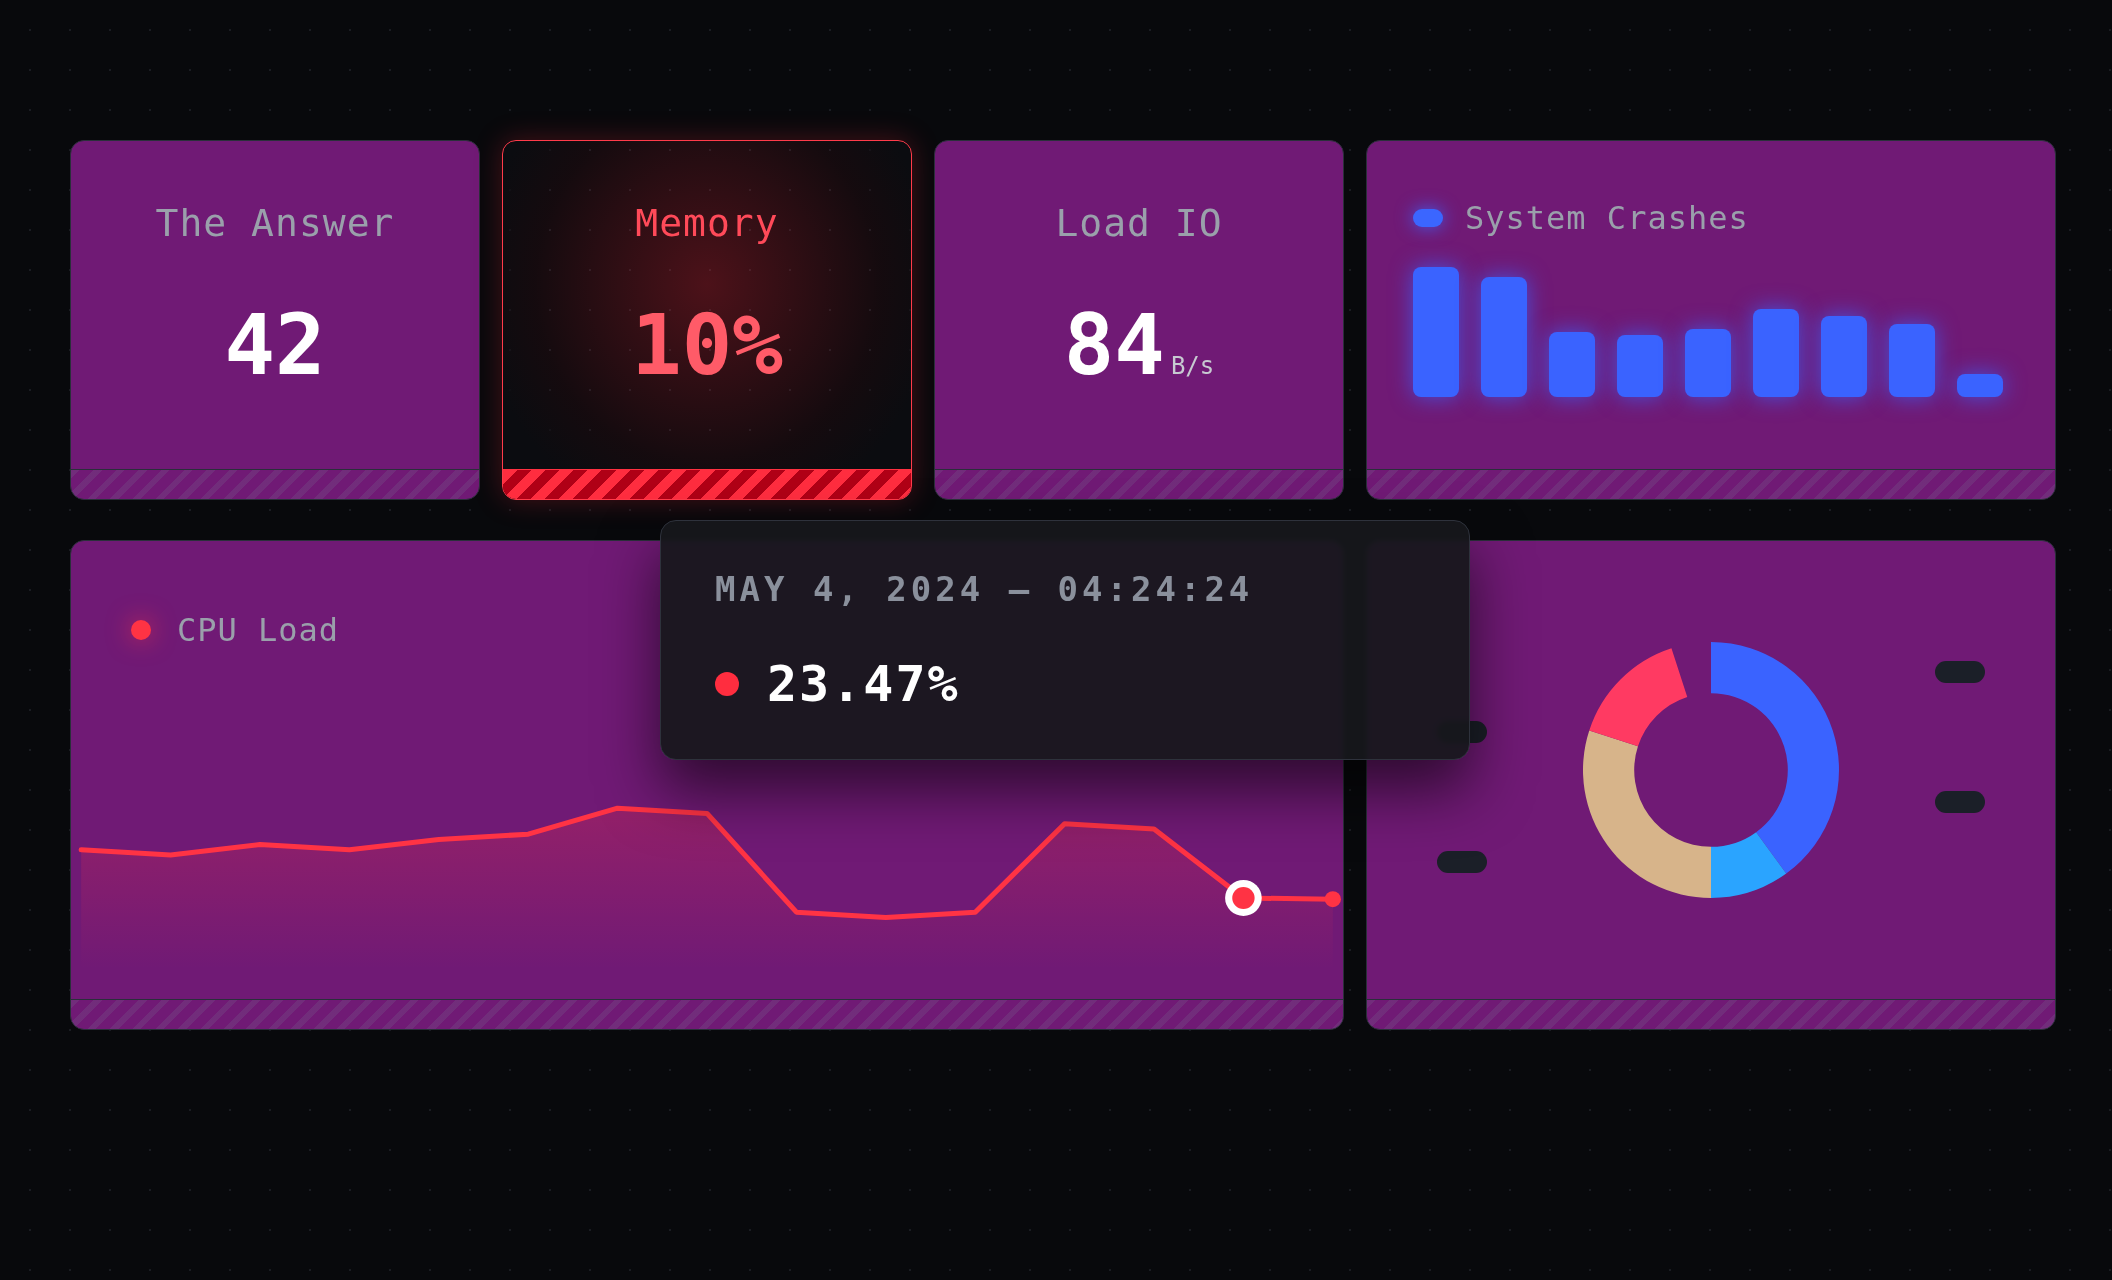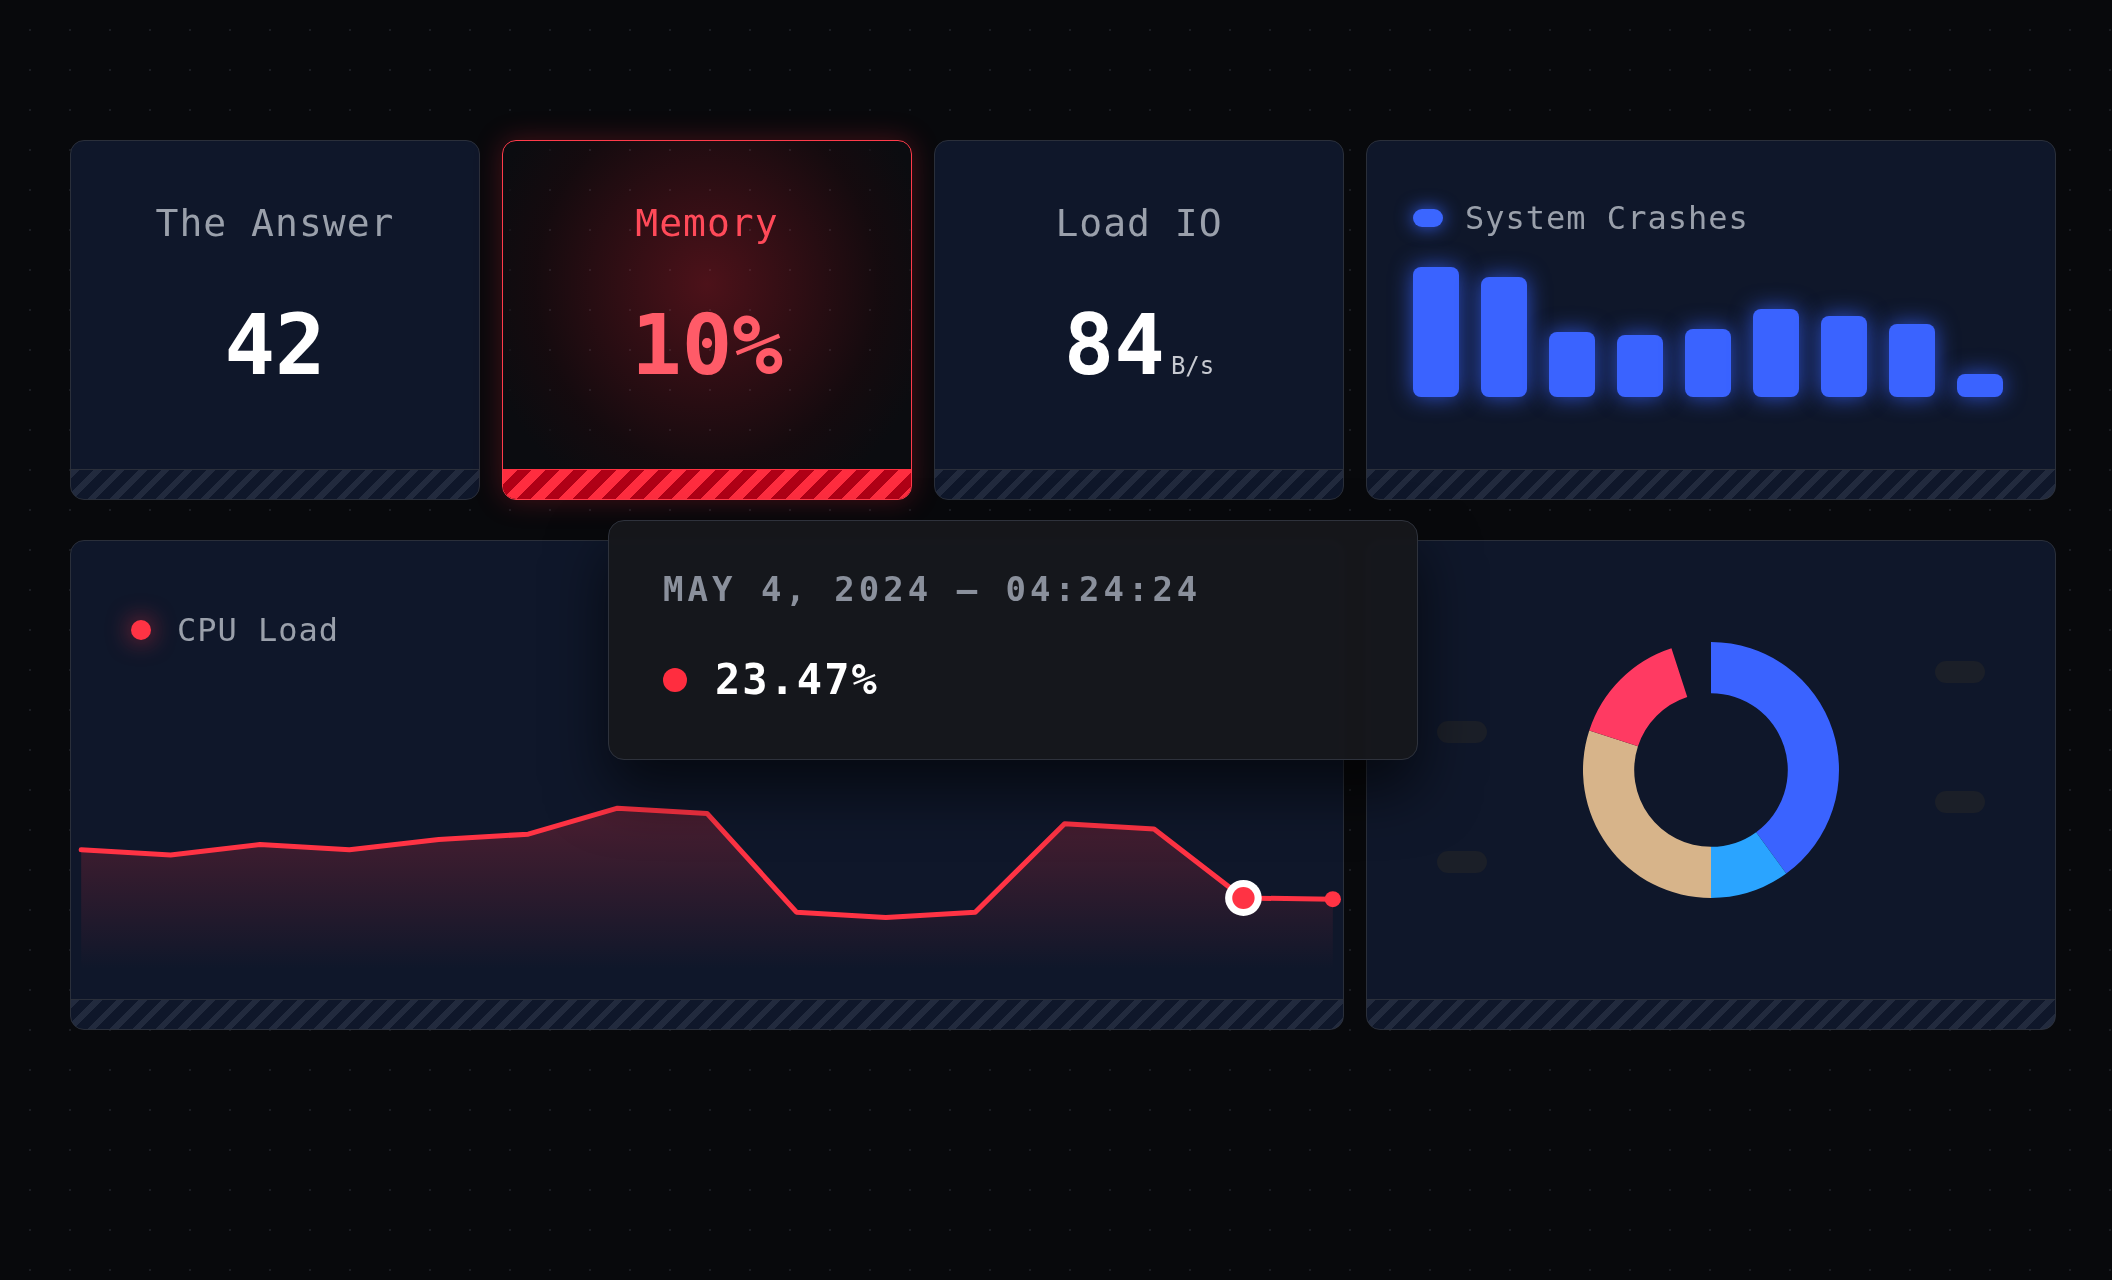--- a/index.html
+++ b/index.html
@@ -25,21 +25,21 @@
   .grid {
     display: grid;
     grid-template-columns: 410px 410px 410px 690px;
     grid-template-rows: 360px 490px;
     gap: 40px 22px;
   }
   .card {
     position: relative;
     border: 1px solid #2a2f3a;
     border-radius: 14px;
-    background: #0f172a;
+    background: #701a75;
     overflow: hidden;
     display: flex;
     flex-direction: column;
   }
   .card-footer {
     height: 30px;
     flex: 0 0 30px;
     background: repeating-linear-gradient(
       135deg,
       rgba(120,130,150,0.18) 0 6px,
@@ -156,21 +156,21 @@
   }
   .tooltip .row {
     display:flex; align-items:center; gap: 28px;
     margin-top: 46px;
   }
   .tooltip .dot {
     width: 24px; height: 24px; border-radius: 50%;
     background: #ff2d3f;
   }
   .tooltip .val {
-    font-size: 42px;
+    font-size: 50px;
     font-weight: 700;
     color: #fff;
     letter-spacing: 2px;
   }
 </style>
 </head>
 <body>
 
 <div class="canvas">
   <div class="grid">
@@ -259,20 +259,20 @@
         <div class="donut-legend" style="left:70px;  top:180px;"></div>
         <div class="donut-legend" style="left:70px;  top:310px;"></div>
         <div class="donut-legend" style="right:70px; top:120px;"></div>
         <div class="donut-legend" style="right:70px; top:250px;"></div>
       </div>
       <div class="card-footer"></div>
     </div>
 
   </div>
 
-  <div class="tooltip" style="left:608px; top:520px;">
+  <div class="tooltip" style="left:660px; top:520px;">
     <div class="ts">MAY 4, 2024 — 04:24:24</div>
     <div class="row">
       <span class="dot"></span>
       <span class="val">23.47%</span>
     </div>
   </div>
 </div>
 
 </body></html>

